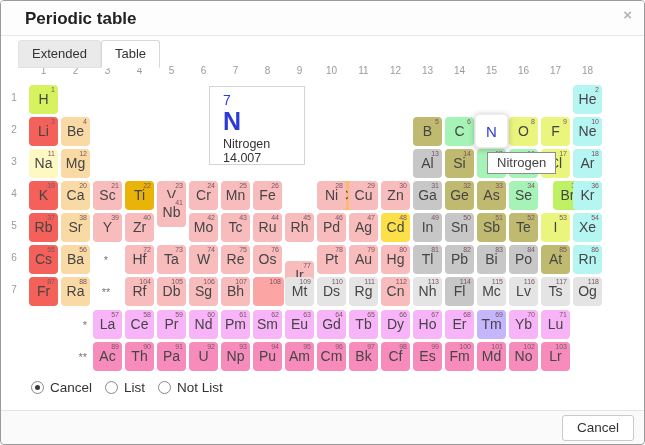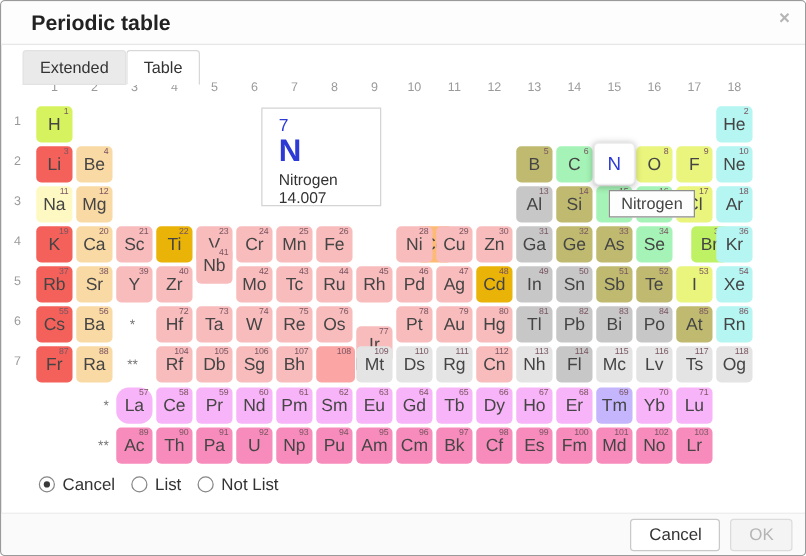--- a/index.html
+++ b/index.html
@@ -332,21 +332,21 @@
         <span class="sym">Rh</span>
       </div>
       <div class="cell" style="left: 316px; top: 212px; background: rgb(248, 188, 189);">
         <span class="num">46</span>
         <span class="sym">Pd</span>
       </div>
       <div class="cell" style="left: 348px; top: 212px; background: rgb(248, 188, 189);">
         <span class="num">47</span>
         <span class="sym">Ag</span>
       </div>
-      <div class="cell" style="left: 380px; top: 212px; background: #eab308;">
+      <div class="cell" style="left: 380px; top: 212px; background: #fde047;">
         <span class="num">48</span>
         <span class="sym">Cd</span>
       </div>
       <div class="cell" style="left: 412px; top: 212px; background: rgb(199, 199, 199);">
         <span class="num">49</span>
         <span class="sym">In</span>
       </div>
       <div class="cell" style="left: 444px; top: 212px; background: rgb(199, 199, 199);">
         <span class="num">50</span>
         <span class="sym">Sn</span>
@@ -496,21 +496,21 @@
         <span class="sym">Lv</span>
       </div>
       <div class="cell" style="left: 540px; top: 276px; background: rgb(228, 228, 228);">
         <span class="num">117</span>
         <span class="sym">Ts</span>
       </div>
       <div class="cell" style="left: 572px; top: 276px; background: rgb(228, 228, 228);">
         <span class="num">118</span>
         <span class="sym">Og</span>
       </div>
-      <div class="cell" style="left: 92px; top: 309px; background: rgb(248, 180, 248); border-radius: 10px;">
+      <div class="cell" style="left: 92px; top: 309px; background: rgb(248, 180, 248);">
         <span class="num">57</span>
         <span class="sym">La</span>
       </div>
       <div class="cell" style="left: 124px; top: 309px; background: rgb(248, 180, 248);">
         <span class="num">58</span>
         <span class="sym">Ce</span>
       </div>
       <div class="cell" style="left: 156px; top: 309px; background: rgb(248, 180, 248);">
         <span class="num">59</span>
         <span class="sym">Pr</span>
@@ -644,16 +644,15 @@
       <span>List</span>
     </label>
     <label class="radio-item">
       <span class="dot"></span>
       <span>Not List</span>
     </label>
   </div>
 
   <div class="footer">
     <button class="btn">Cancel</button>
-    <button class="btn disabled">OK</button>
   </div>
 
 </div>
 
 </body></html>

